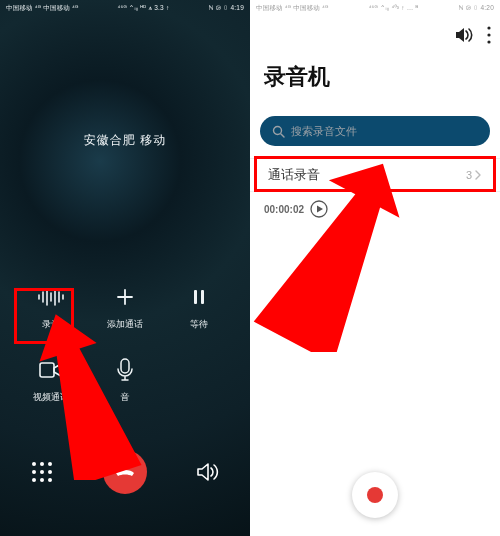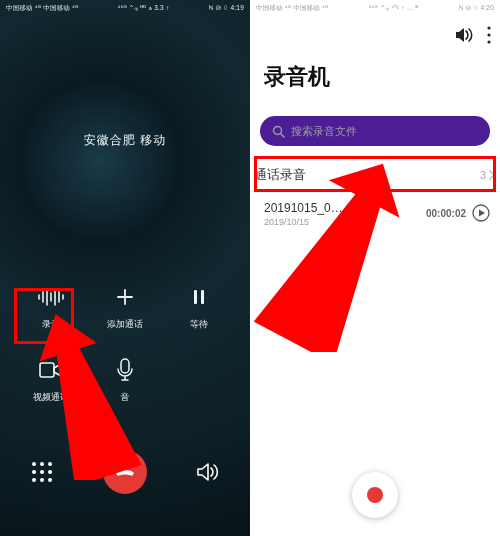--- a/index.html
+++ b/index.html
@@ -21,22 +21,22 @@
   
   .brow{position:absolute;bottom:42px;left:0;right:0;display:grid;grid-template-columns:repeat(3,1fr);align-items:center;justify-items:center;}
   .keypad{color:#fff;}
   .hang{width:44px;height:44px;border-radius:50%;background:#e53935;display:flex;align-items:center;justify-content:center;}
   .spk{color:#fff;}
   
   .rec{background:#fff;color:#222;}
   .rstatus{position:absolute;top:0;left:0;right:0;padding:3px 6px 0;font-size:6.5px;color:#999;display:flex;justify-content:space-between;align-items:center;letter-spacing:.2px;}
   .rtop{position:absolute;top:26px;right:8px;display:flex;gap:12px;align-items:center;color:#333;}
   .title{position:absolute;top:62px;left:14px;font-size:22px;font-weight:600;color:#111;}
-  .search{position:absolute;top:116px;left:10px;right:10px;height:30px;background:#4c1d95;border-radius:16px;display:flex;align-items:center;padding:0 12px;color:#9aa0a6;font-size:11px;gap:6px;}
-  .section{position:absolute;top:158px;left:0;right:0;height:34px;display:flex;align-items:center;justify-content:space-between;padding:0 4px;border-top:1px solid #eee;border-bottom:1px solid #eee;}
+  .search{position:absolute;top:116px;left:10px;right:10px;height:30px;background:#0c4a6e;border-radius:16px;display:flex;align-items:center;padding:0 12px;color:#9aa0a6;font-size:11px;gap:6px;}
+  .section{position:absolute;top:158px;left:0;right:0;height:34px;display:flex;align-items:center;justify-content:space-between;padding:0 18px;border-top:1px solid #eee;border-bottom:1px solid #eee;}
   .section .t{font-size:13px;color:#333;}
   .section .c{font-size:11px;color:#aaa;display:flex;align-items:center;gap:2px;}
   .file{position:absolute;top:200px;left:14px;right:10px;display:flex;justify-content:space-between;align-items:center;}
   .file .n{font-size:12px;color:#333;line-height:1.4;}
   .file .d{font-size:9px;color:#9aa0a6;}
   .file .r{display:flex;align-items:center;gap:6px;font-size:10px;color:#666;font-weight:bold;}
   .recbtn{position:absolute;bottom:18px;left:50%;transform:translateX(-50%);width:46px;height:46px;border-radius:50%;background:#fff;box-shadow:0 1px 6px rgba(0,0,0,.25);display:flex;align-items:center;justify-content:center;}
   .recbtn::after{content:"";width:16px;height:16px;border-radius:50%;background:#e53935;}
   
   .box{position:absolute;border:3px solid #f00;pointer-events:none;}
@@ -184,24 +184,20 @@
   <div class="section">
     <span class="t">通话录音</span>
     <span class="c">
       <span>3</span>
       <svg width="8" height="10" viewBox="0 0 8 10">
           <path d="M2 1 L6 5 L2 9" fill="none" stroke="#bbb" stroke-width="1.4" stroke-linecap="round" stroke-linejoin="round"></path>
         </svg>
     </span>
   </div>
   <div class="file">
-    <div>
-      <div class="n">20191015_0…</div>
-      <div class="d">2019/10/15</div>
-    </div>
     <div class="r">
       <span>00:00:02</span>
       <span>
         <svg width="18" height="18" viewBox="0 0 18 18">
             <circle cx="9" cy="9" r="8" fill="none" stroke="#555" stroke-width="1.3"></circle>
             <path d="M7 5.5 L13 9 L7 12.5 Z" fill="#555"></path>
           </svg>
       </span>
     </div>
   </div>

